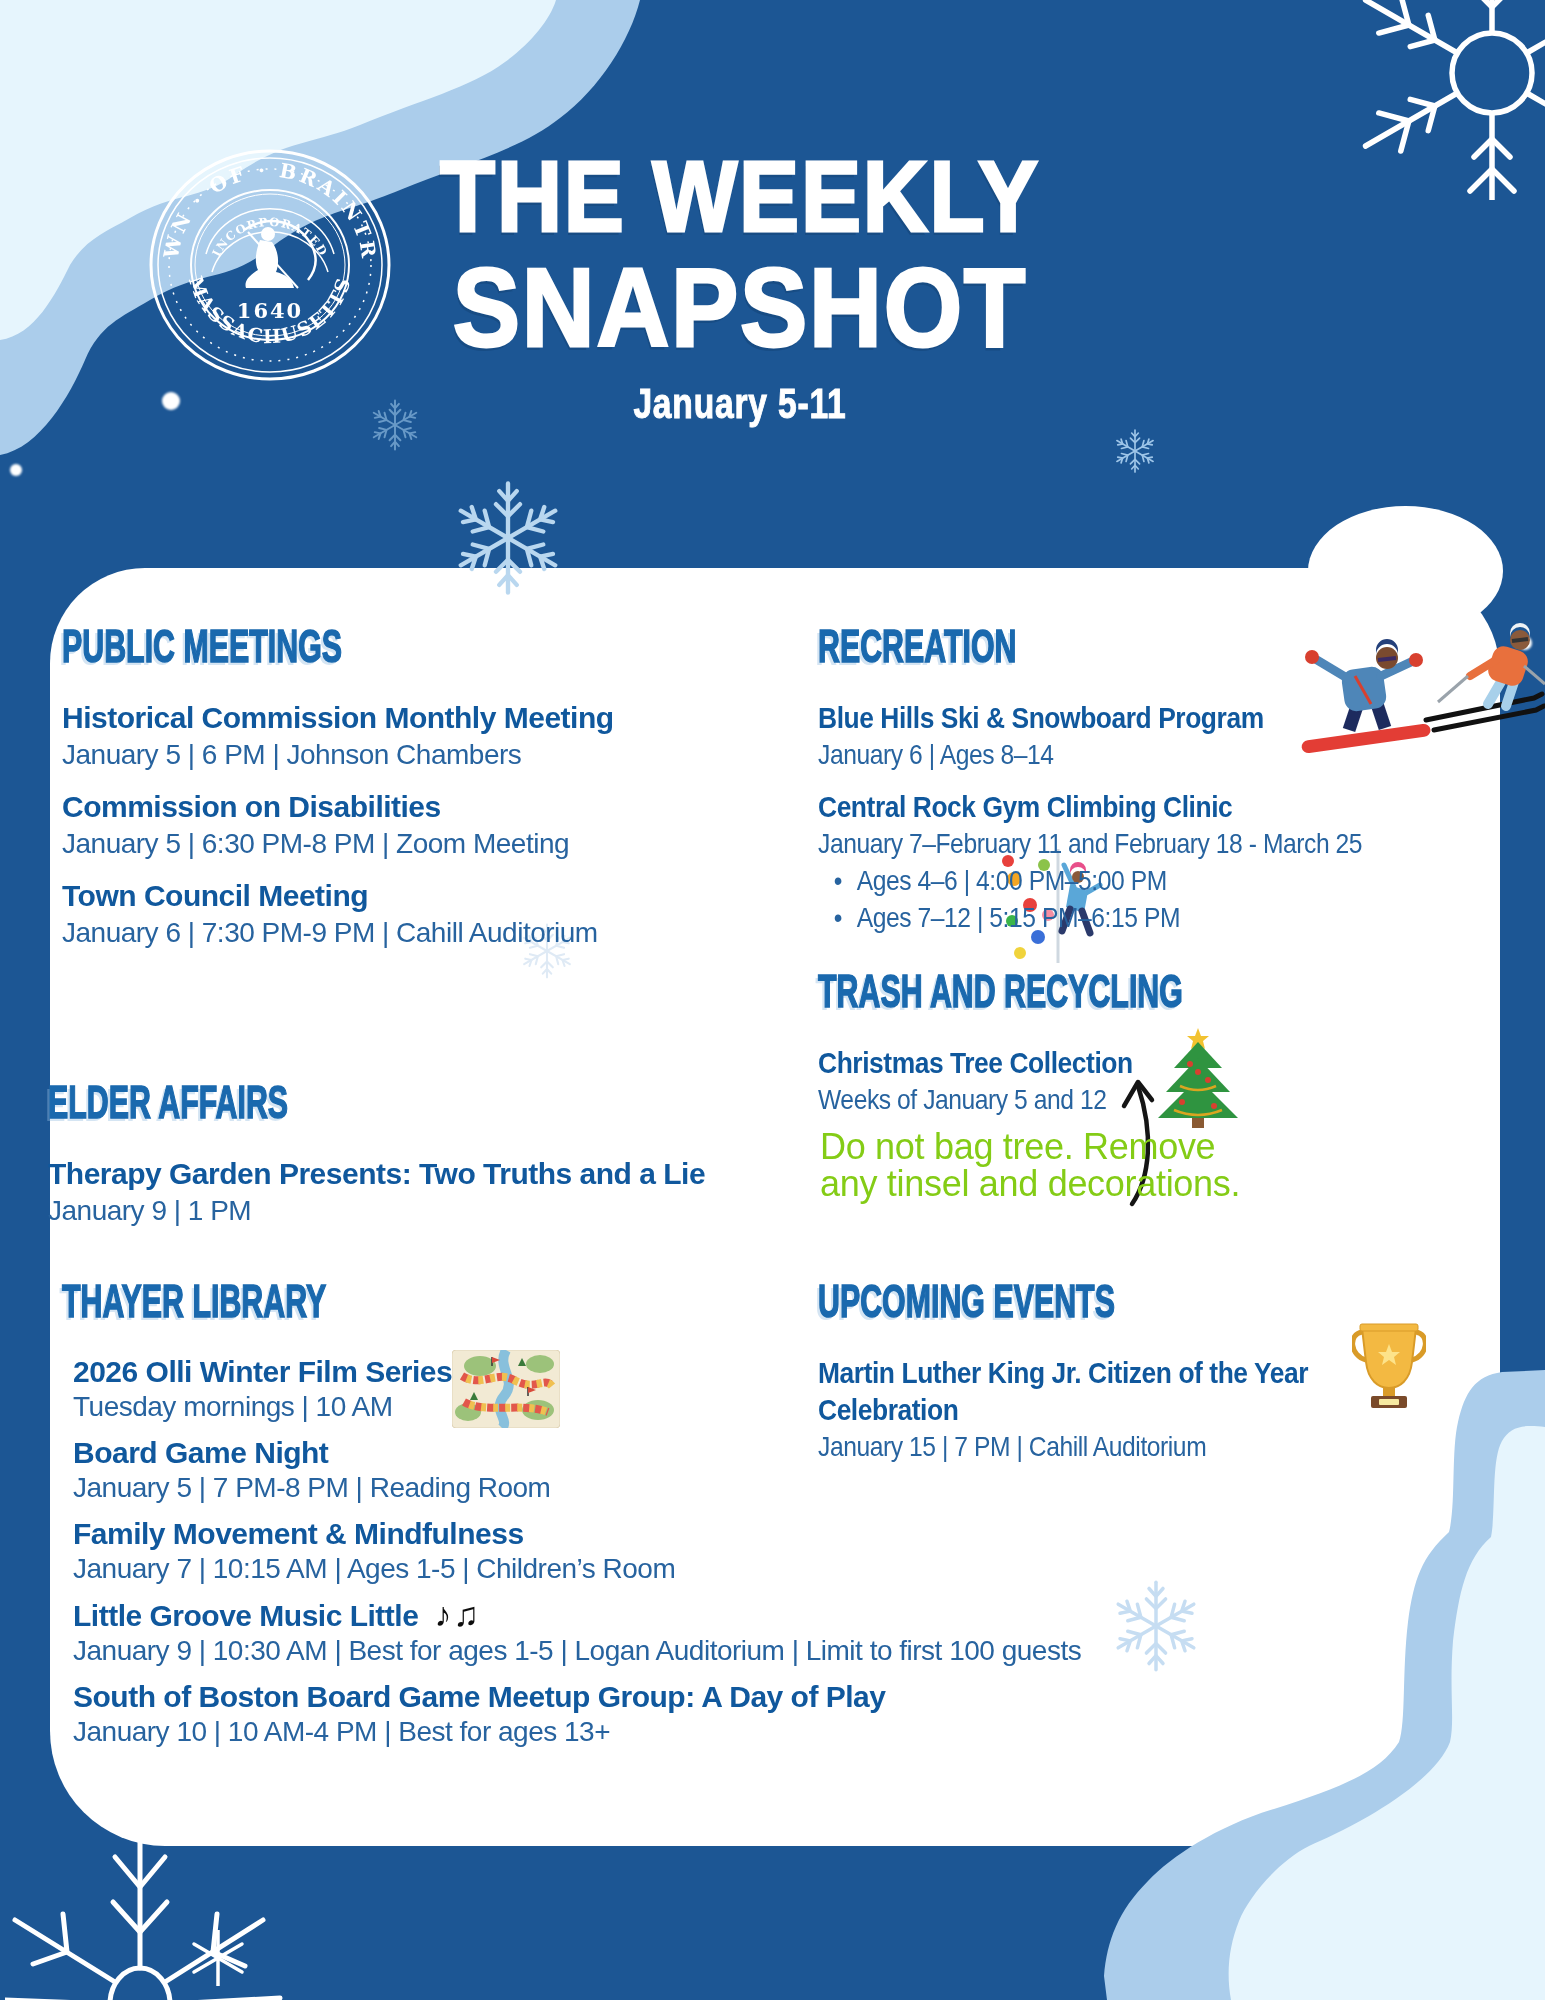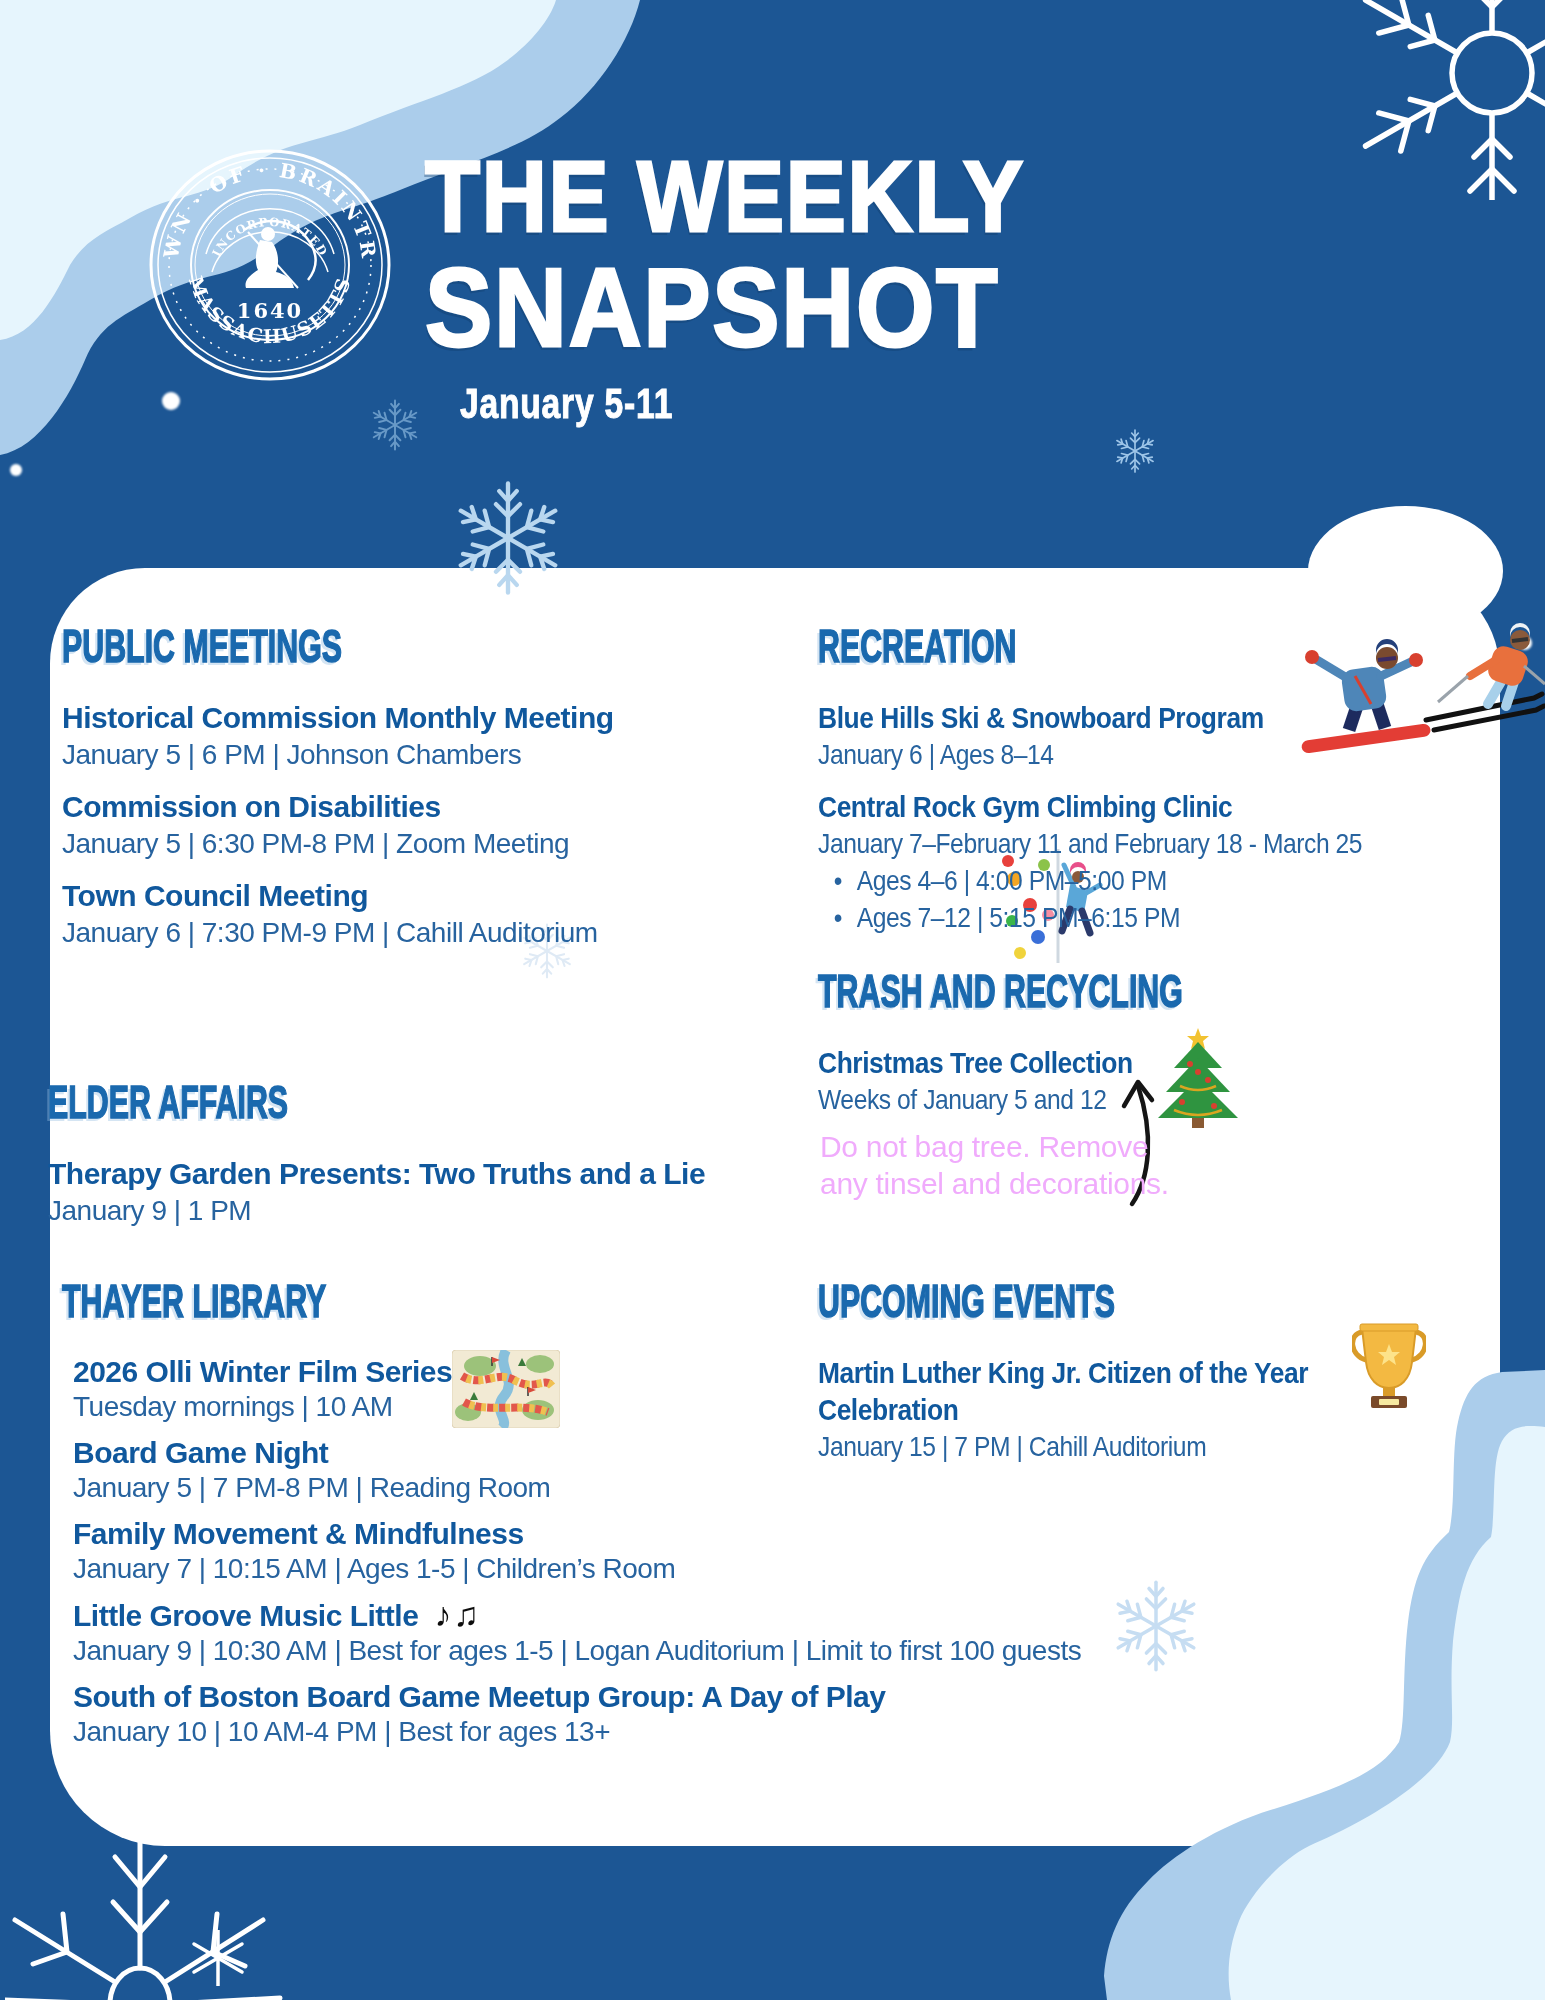--- a/index.html
+++ b/index.html
@@ -10,21 +10,21 @@
 
   
   .corner-tl{left:0;top:0;z-index:1;}
   .corner-br{left:950px;top:1300px;z-index:6;pointer-events:none;}
   .snow-tr{left:1352px;top:-15px;z-index:0;}
   .snow-bl{left:5px;top:1832px;z-index:2;}
   .snow-ast{left:190px;top:1930px;z-index:2;}
 
   
   .seal{left:148px;top:148px;z-index:2;}
-  .title-block{left:390px;top:142px;width:700px;text-align:left;z-index:2;color:#fff;}
+  .title-block{left:390px;top:142px;width:700px;text-align:center;z-index:2;color:#fff;}
   .main-title{font-weight:bold;text-transform:uppercase;white-space:nowrap;
       -webkit-text-stroke:3px #fff;text-shadow:-2px 4px 0 rgba(13,56,104,.35);
       transform:scaleX(.9);transform-origin:center;}
   .line1{font-size:100px;line-height:108px;letter-spacing:2px;}
   .line2{font-size:112px;line-height:116px;letter-spacing:2px;}
   .date-range{font-size:42px;font-weight:bold;letter-spacing:1px;margin-top:14px;
       transform:scaleX(.8);transform-origin:center;-webkit-text-stroke:1px #fff;}
 
   
   .card{left:50px;top:568px;width:1450px;height:1278px;background:#fff;
@@ -39,21 +39,21 @@
   .event{margin-bottom:15px;}
   .ev-title{font-weight:bold;color:#10589d;font-size:30px;line-height:37px;letter-spacing:-.5px;white-space:nowrap;}
   .ev-details{color:#27639f;font-size:28px;line-height:37px;letter-spacing:-.5px;white-space:nowrap;}
   .sec-thayer .ev-title,.sec-thayer .ev-details{line-height:35px;margin-left:11px;}
   .sec-thayer .event{margin-bottom:11px;}
   .sec-right .ev-title,.sec-right .ev-details{transform:scaleX(.88);transform-origin:left center;}
   .wrap{white-space:normal !important;width:620px;}
   .bullet{color:#27639f;font-size:28px;line-height:37px;letter-spacing:-.5px;white-space:nowrap;
       padding-left:44px;position:relative;transform:scaleX(.88);transform-origin:left center;}
   .bullet::before{content:"•";position:absolute;left:18px;}
-  .note{color:#f0abfc;font-size:30px;line-height:37px;letter-spacing:-.3px;z-index:4;}
+  .note{color:#84cc16;font-size:36px;line-height:37px;letter-spacing:-.3px;z-index:4;}
   .note-icons{font-size:34px;color:#0d0d0d;margin-left:16px;letter-spacing:2px;}
 
   .illus{z-index:3;}
   .flake{z-index:2;}
   .dot{position:absolute;background:#fff;border-radius:50%;filter:blur(1px);z-index:1;}
 </style>
 </head>
 <body>
 
 <div class="page">

